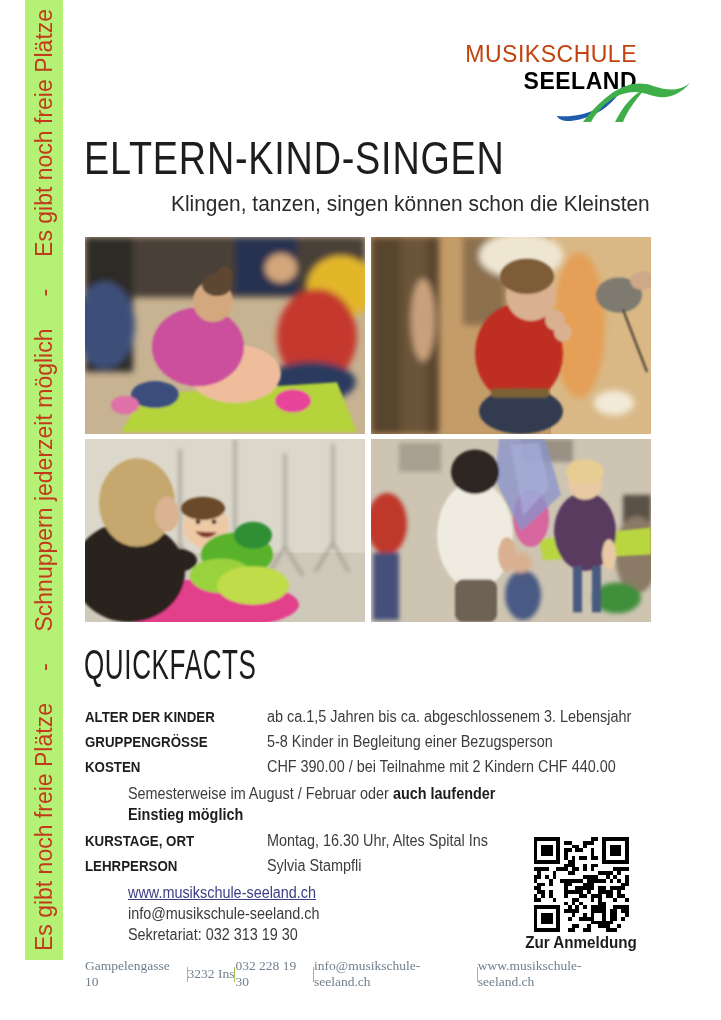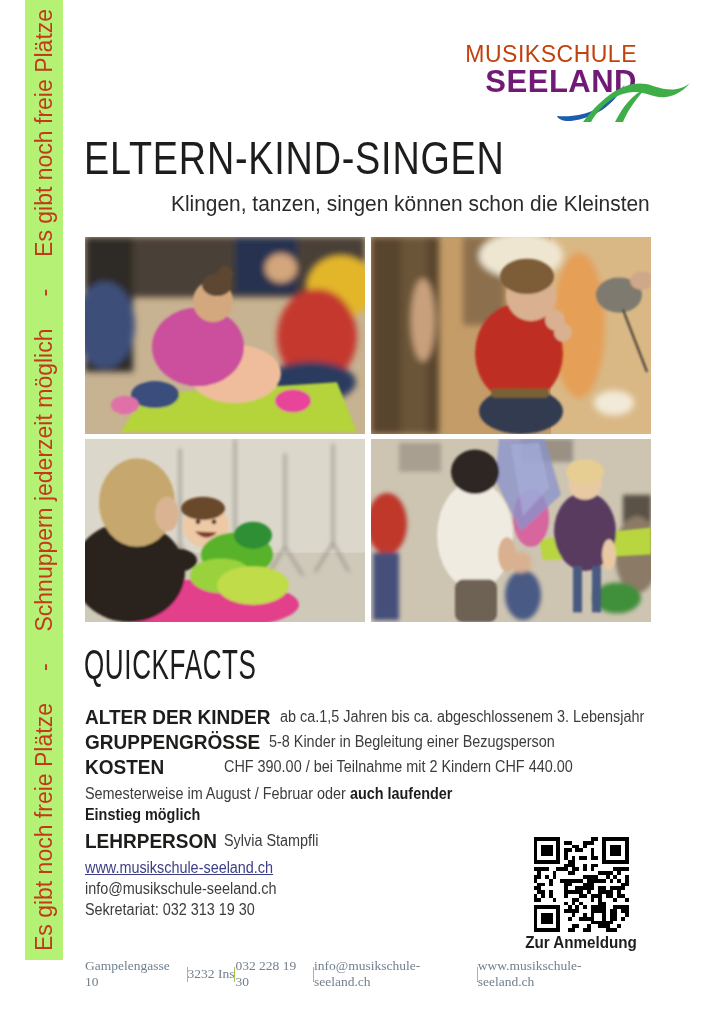--- a/index.html
+++ b/index.html
@@ -8,42 +8,42 @@
 
   
   .sidebar{position:absolute;left:25px;top:0;width:38px;height:960px;background:#b4f175;}
   .sidebar-text{position:absolute;left:19px;top:480px;width:960px;height:38px;
     transform:translate(-50%,-50%) rotate(-90deg);
     text-align:center;line-height:38px;font-size:23px;color:#c2391b;white-space:pre;}
 
   
   .logo-text{position:absolute;top:41px;right:84px;text-align:right;line-height:27px;}
   .logo-line1{font-size:23px;letter-spacing:.5px;color:#c2410c;}
-  .logo-line2{font-size:31px;font-weight:bold;letter-spacing:.5px;color:#701a75;}
+  .logo-line2{font-size:23px;font-weight:bold;letter-spacing:.5px;color:#000000;}
   .swoosh{position:absolute;left:553px;top:76px;width:138px;height:48px;}
 
   
   .title{position:absolute;left:84px;top:133px;font-size:46px;line-height:1.1;
     transform:scaleX(.82);transform-origin:0 0;letter-spacing:1px;color:#1d1d1b;white-space:nowrap;}
   .subtitle{position:absolute;left:171px;top:191px;font-size:22px;color:#2b2b2a;
     transform:scaleX(.95);transform-origin:0 0;white-space:nowrap;}
 
   
   .photo-grid{position:absolute;left:85px;top:237px;width:566px;height:385px;
     display:grid;grid-template-columns:280px 280px;grid-template-rows:197px 183px;gap:5px 6px;}
   .photo{overflow:hidden;background:#cbba9d;}
   .photo svg{display:block;width:100%;height:100%;}
 
   
   .qf-heading{position:absolute;left:84px;top:641px;font-size:42px;
     transform:scaleX(.62);transform-origin:0 0;letter-spacing:1px;white-space:nowrap;}
   .facts{position:absolute;left:85px;top:708px;width:460px;}
   .fact-row{display:flex;margin-bottom:7px;}
-  .fact-label{flex:0 0 139px;font-weight:bold;font-size:20px;line-height:18px;white-space:nowrap;}
-  .fact-value{font-size:16px;line-height:18px;color:#3c3c3b;white-space:nowrap;}
+  .fact-label{flex:0 0 139px;font-weight:bold;font-size:14px;line-height:18px;white-space:nowrap;}
+  .fact-value{font-size:16px;line-height:18px;color:#3c3c3b;white-space:nowrap;margin-left:43px;}
   .fact-value.multi{line-height:21px;white-space:normal;}
   .cx{display:inline-block;transform:scaleX(.9);transform-origin:0 50%;}
   .cxl{display:inline-block;transform:scaleX(.95);transform-origin:0 50%;}
   .bold{font-weight:bold;color:#1d1d1b;}
   .link{color:#3c3e85;text-decoration:underline;cursor:pointer;}
   .anm-line{font-size:16px;line-height:20px;color:#3c3c3b;}
 
   
   .qr{position:absolute;left:532px;top:837px;width:98px;height:95px;}
   .qr-caption{position:absolute;left:514px;top:934px;width:134px;text-align:center;
@@ -250,20 +250,24 @@
     </div>
     <div class="fact-row">
       <div class="fact-label"><span class="cxl">KOSTEN</span></div>
       <div class="fact-value"><span class="cx">CHF 390.00 / bei Teilnahme mit 2 Kindern CHF 440.00</span></div>
     </div>
     <div class="fact-row">
       <div class="fact-value multi">
         <span class="cx" style="transform-origin:0 0;"><span>Semesterweise im August / Februar oder </span><span class="bold">auch laufender</span><br>
         <span class="bold">Einstieg möglich</span></span>
       </div>
+    </div>
+    <div class="fact-row">
+      <div class="fact-label"><span class="cxl">KURSTAGE, ORT</span></div>
+      <div class="fact-value"><span class="cx">Montag, 16.30 Uhr, Altes Spital Ins</span></div>
     </div>
     <div class="fact-row">
       <div class="fact-label"><span class="cxl">LEHRPERSON</span></div>
       <div class="fact-value"><span class="cx">Sylvia Stampfli</span></div>
     </div>
     <div class="fact-row">
       <div class="fact-value multi">
         <span class="cx" style="transform-origin:0 0;">
           <span class="anm-line"><a class="link">www.musikschule-seeland.ch</a></span><br>
           <span class="anm-line">info@musikschule-seeland.ch</span><br>

